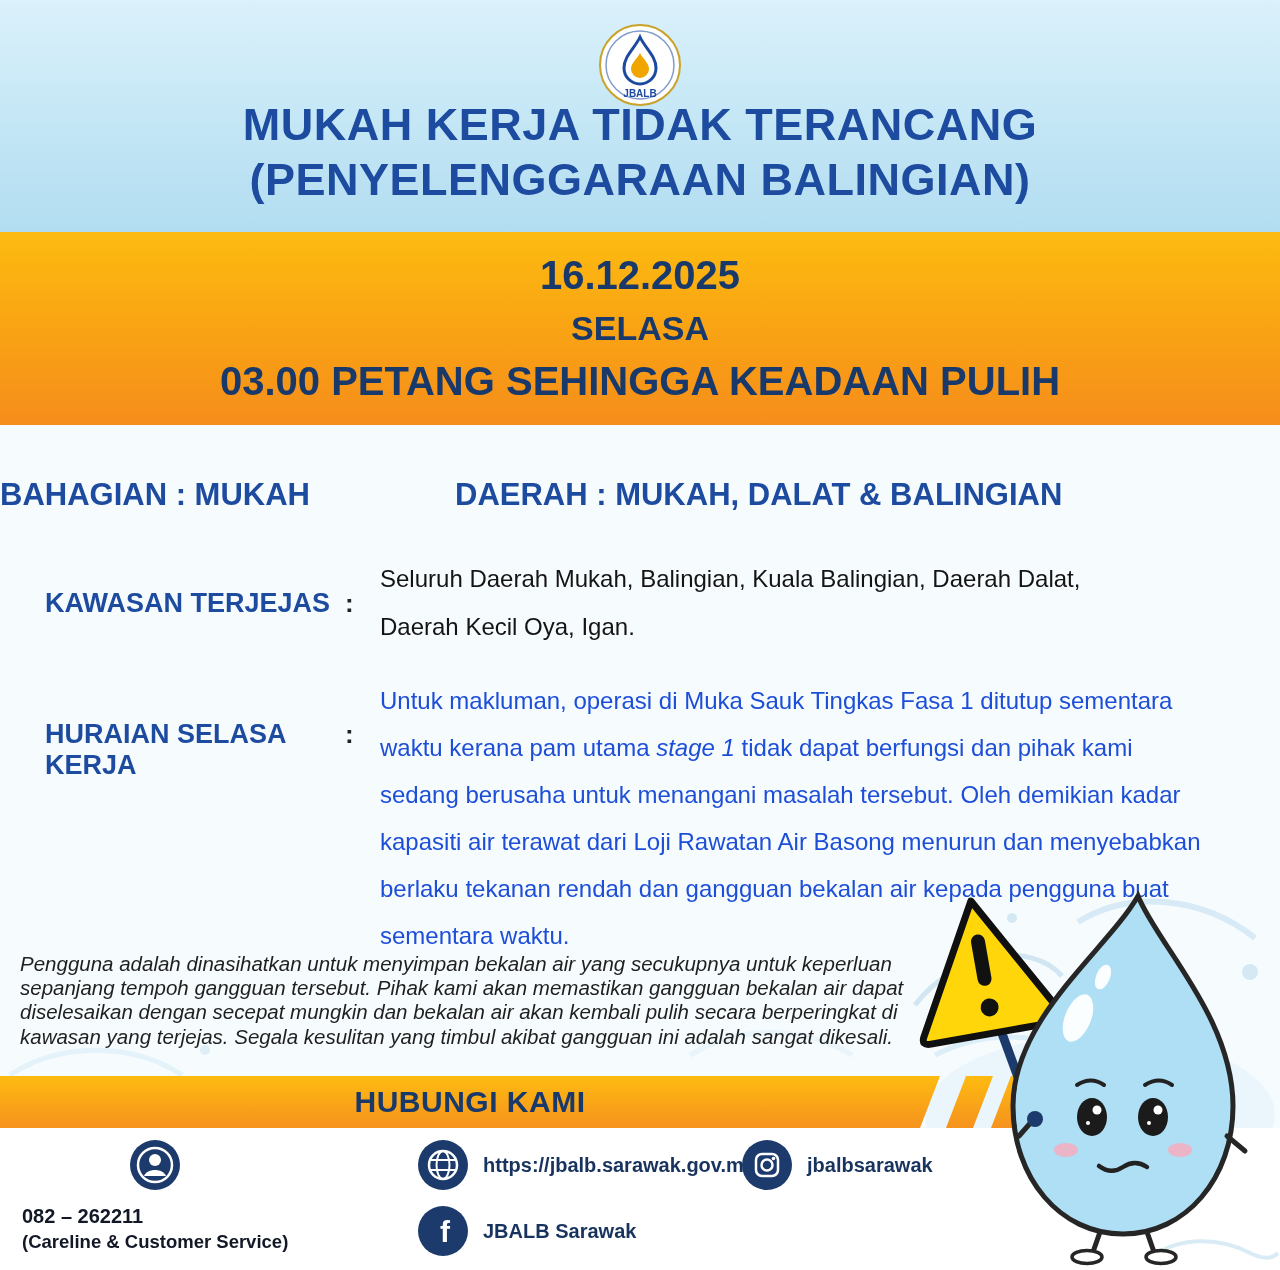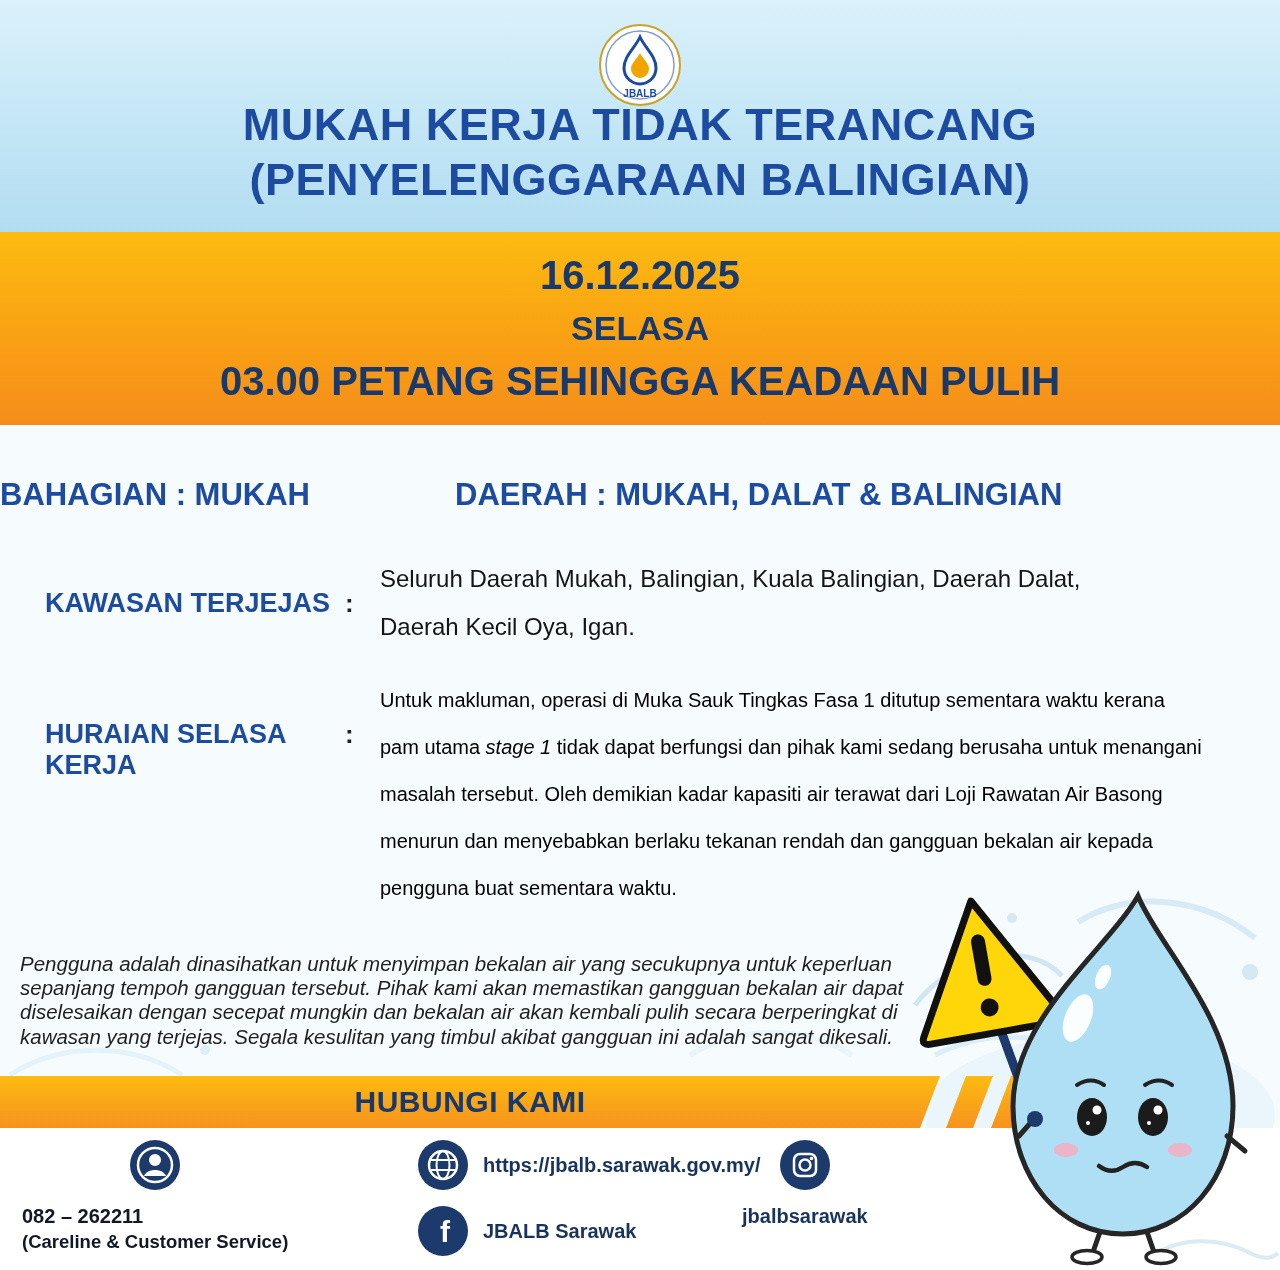--- a/index.html
+++ b/index.html
@@ -65,21 +65,21 @@
     grid-template-columns: 300px 35px 1fr;
     padding-left: 45px;
     padding-right: 75px;
   }
   .info-label { color: #1d4b9f; font-weight: 800; font-size: 27px; }
   .info-colon { font-weight: 700; font-size: 26px; color: #222; }
   .row-kawasan { margin-top: 40px; align-items: center; }
   .row-kawasan .info-text { font-size: 24px; color: #141414; line-height: 48px; }
   .row-huraian { margin-top: 26px; }
   .row-huraian .info-label, .row-huraian .info-colon { padding-top: 42px; }
-  .row-huraian .info-text { margin: 0; font-size: 20px; color: #000000; line-height: 47px; }
+  .row-huraian .info-text { margin: 0; font-size: 24px; color: #1d4ed8; line-height: 47px; }
   .row-huraian em { font-style: italic; }
 
   
   .advisory {
     position: absolute; z-index: 1;
     top: 952px; left: 20px;
     width: 912px;
     margin: 0;
     font-style: italic;
     font-size: 20.5px;
@@ -115,21 +115,21 @@
   .footer {
     position: absolute; z-index: 1;
     left: 0; bottom: 0;
     width: 1280px; height: 142px;
     background: #ffffff;
   }
   .c-item { position: absolute; display: flex; align-items: center; gap: 15px; }
   .c-item .icon { width: 50px; height: 50px; flex: 0 0 50px; }
   .c-phone { left: 22px;  top: 12px; flex-direction: column; }
   .c-web   { left: 418px; top: 12px; }
-  .c-insta { left: 742px; top: 12px; flex-direction: column; }
+  .c-insta { left: 742px; top: 12px; }
   .c-fb    { left: 418px; top: 78px; }
   .c-text  { color: #17335e; font-weight: 700; font-size: 20px; }
   .c-phone .c-text div { color: #121826; }
   .c-phone-number { font-size: 20px; }
   .c-phone-caption { font-size: 18.5px; margin-top: 3px; }
 
   
   .mascot {
     position: absolute; z-index: 3;
     left: 895px; top: 878px;

